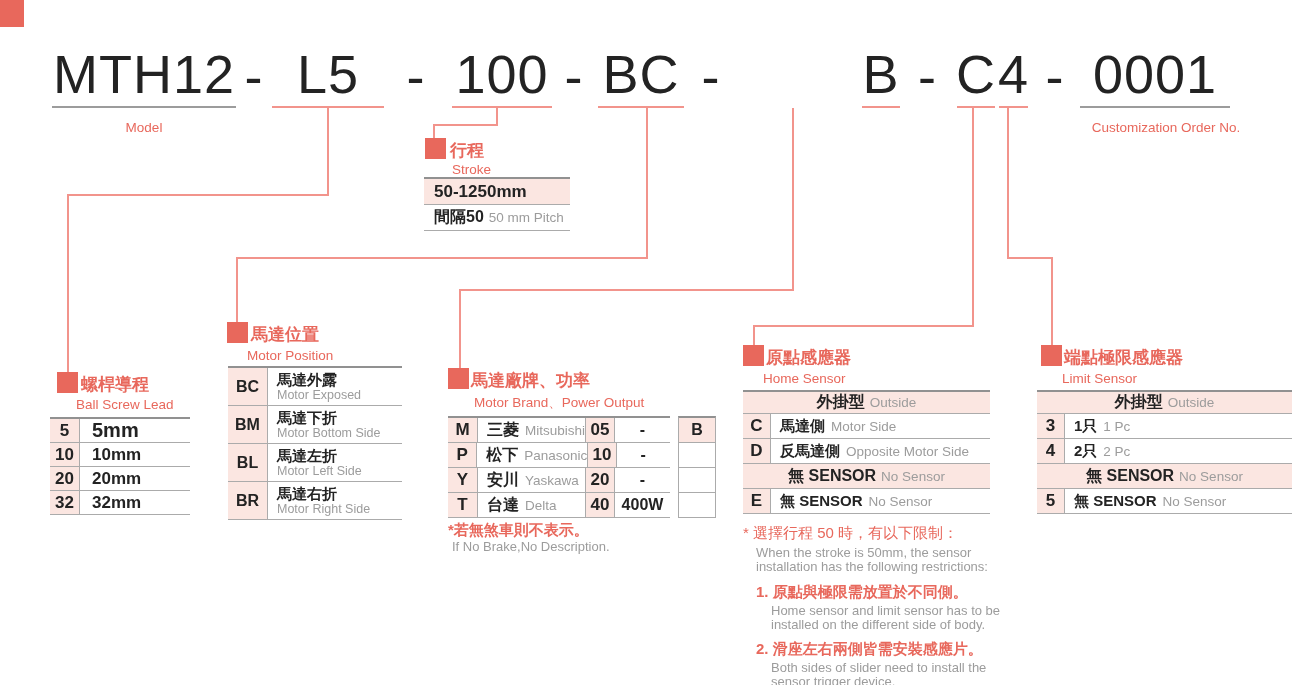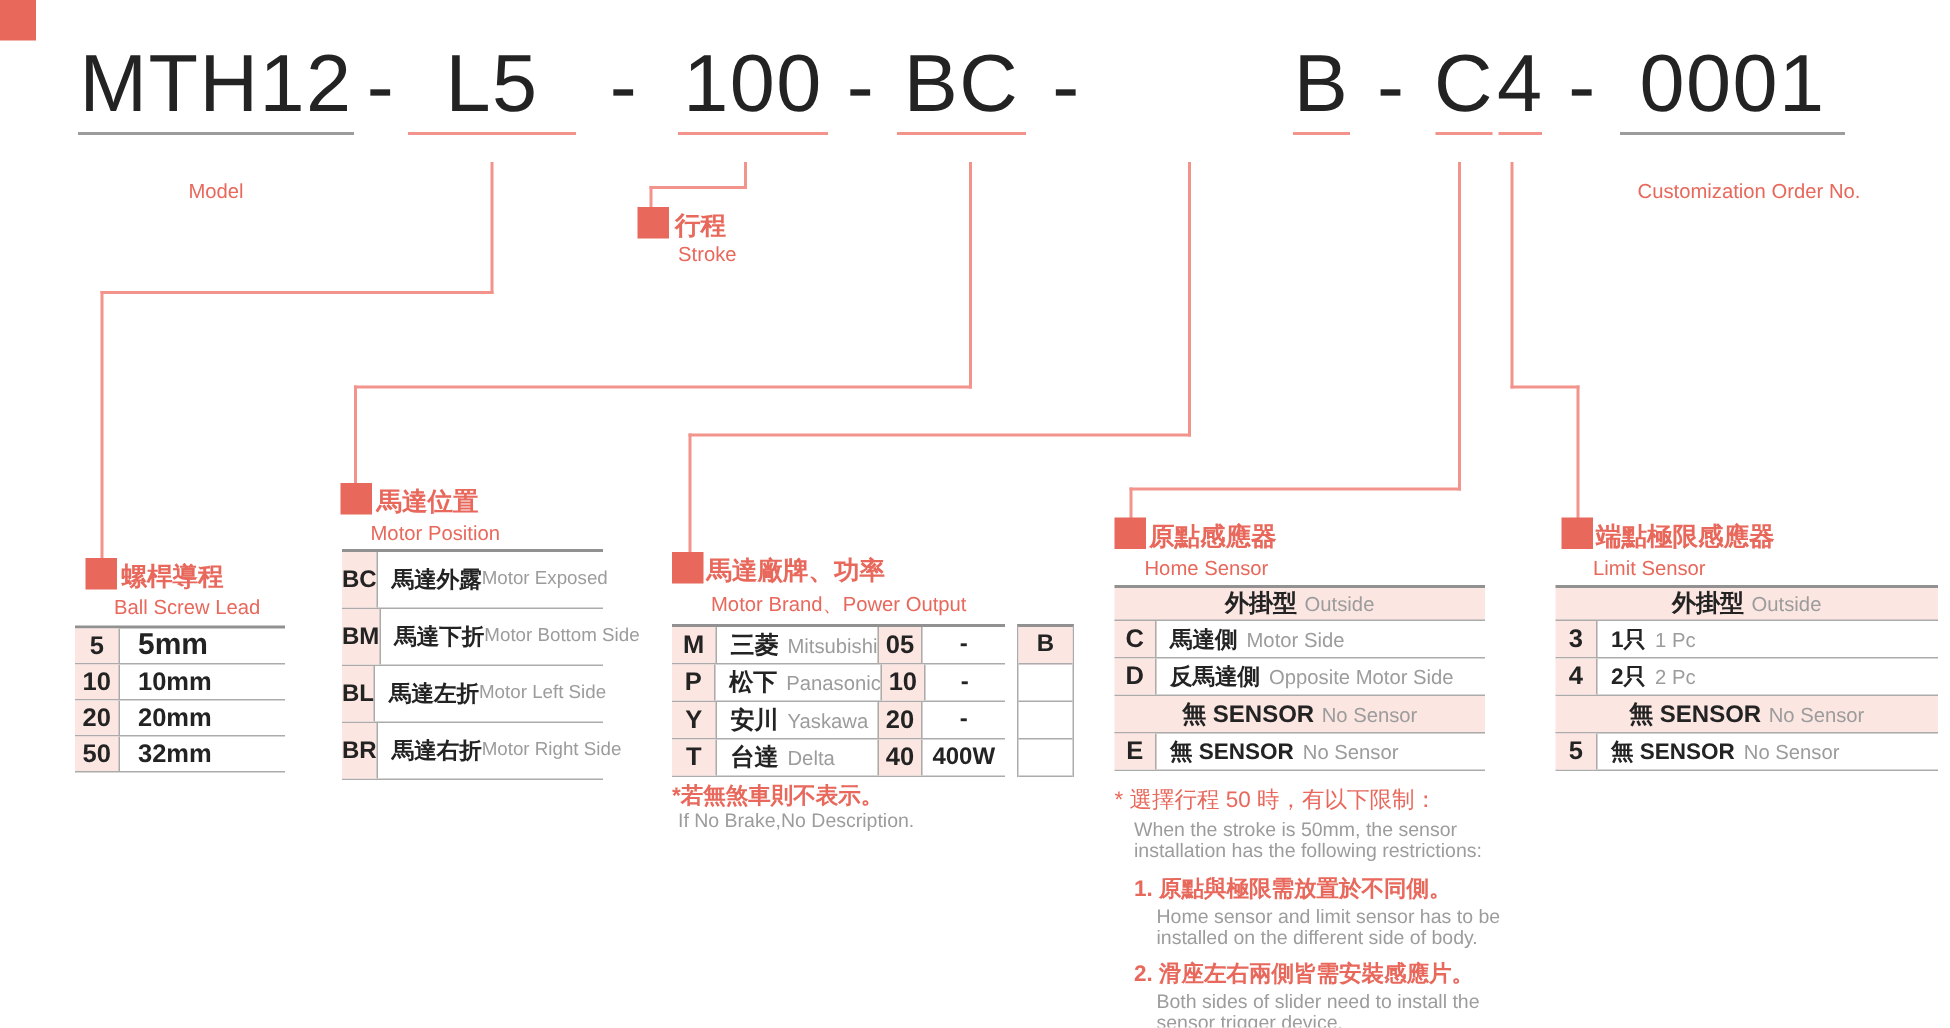--- a/index.html
+++ b/index.html
@@ -17,21 +17,21 @@
   #page{position:relative;width:1300px;height:685px;background:#fff;overflow:hidden;}
   .abs{position:absolute;}
 
   
   .hdr-sq{left:0;top:0;width:24px;height:27px;background:var(--accent);}
   .hdr-bar{left:28px;top:0;width:1272px;height:27px;background:var(--bar);display:flex;align-items:center;}
   .hdr-zh{color:#fff;font-weight:bold;font-size:17px;margin-left:10px;}
   .hdr-en{color:#fff;font-weight:bold;font-size:15px;margin-left:10px;}
 
   
-  .seg{position:absolute;top:26px;height:64px;display:flex;align-items:flex-end;justify-content:center;
+  .seg{position:absolute;top:44px;height:64px;display:flex;align-items:flex-end;justify-content:center;
        font-size:54px;color:var(--ink);line-height:1;padding-bottom:5px;letter-spacing:1px;}
   .u-red{border-bottom:2px solid var(--line);}
   .u-gray{border-bottom:2px solid var(--gray);}
 
   
   .vline{width:2px;background:var(--line);}
   .hline{height:2px;background:var(--line);}
   .sq{width:21px;height:21px;background:var(--accent);}
 
   .zh-title{color:var(--accent);font-weight:bold;font-size:17px;white-space:nowrap;}
@@ -39,21 +39,21 @@
   .center{text-align:center;}
 
   
   .tbl{position:absolute;border-top:2px solid var(--borderdark);background:#fff;}
   .trow{display:flex;border-bottom:1px solid var(--bordergray);align-items:center;}
   .code{background:var(--pink);font-weight:bold;color:var(--ink);display:flex;align-items:center;
         justify-content:center;align-self:stretch;border-right:1px solid var(--bordergray);font-size:17px;}
   .zh{font-weight:bold;color:var(--ink);white-space:nowrap;}
   .en{color:var(--gray);white-space:nowrap;}
   .desc{padding-left:9px;display:flex;align-items:baseline;gap:6px;}
-  .desc2{padding-left:9px;display:flex;flex-direction:row;justify-content:center;line-height:1.15;}
+  .desc2{padding-left:9px;display:flex;flex-direction:column;justify-content:center;line-height:1.15;}
   .hdr-row{background:var(--pink);justify-content:center;gap:5px;}
   .note-red{color:var(--accent);font-size:15px;white-space:nowrap;}
   .note-gray{color:var(--gray);font-size:13px;line-height:1.1;white-space:nowrap;}
 </style>
 </head>
 <body>
 
 <div id="page">
 
   <div class="abs hdr-sq"></div>
@@ -101,39 +101,48 @@
   <div class="abs hline" style="left:753px;top:325px;width:221px;"></div>
   <div class="abs vline" style="left:753px;top:325px;height:22px;"></div>
 
   <div class="abs vline" style="left:1007px;top:108px;height:151px;"></div>
   <div class="abs hline" style="left:1007px;top:257px;width:46px;"></div>
   <div class="abs vline" style="left:1051px;top:257px;height:90px;"></div>
 
   <div class="abs sq" style="left:425px;top:138px;"></div>
   <div class="abs zh-title" style="left:450px;top:139px;">行程</div>
   <div class="abs en-title" style="left:452px;top:162px;">Stroke</div>
+  <div class="tbl" style="left:424px;top:177px;width:146px;">
+    <div class="trow" style="height:26px;background:var(--pink);">
+      <span class="zh" style="padding-left:10px;font-size:17px;">50-1250mm</span>
+    </div>
+    <div class="trow" style="height:26px;">
+      <span class="zh" style="padding-left:10px;font-size:16px;">間隔50</span>
+      <span class="en" style="font-size:13.5px;margin-left:5px;">50 mm Pitch</span>
+    </div>
+  </div>
 
   <div class="abs sq" style="left:57px;top:372px;"></div>
   <div class="abs zh-title" style="left:81px;top:373px;">螺桿導程</div>
   <div class="abs en-title" style="left:76px;top:397px;">Ball Screw Lead</div>
   <div class="tbl" style="left:50px;top:417px;width:140px;">
     <div class="trow" style="height:24px;">
       <span class="code" style="width:30px;">5</span>
       <span class="zh" style="padding-left:12px;font-size:20px;">5mm</span>
     </div>
     <div class="trow" style="height:24px;">
       <span class="code" style="width:30px;">10</span>
       <span class="zh" style="padding-left:12px;font-size:17px;">10mm</span>
     </div>
     <div class="trow" style="height:24px;">
       <span class="code" style="width:30px;">20</span>
       <span class="zh" style="padding-left:12px;font-size:17px;">20mm</span>
     </div>
     <div class="trow" style="height:24px;">
-      <span class="code" style="width:30px;">50</span>
+      <span class="code" style="width:30px;">32</span>
       <span class="zh" style="padding-left:12px;font-size:17px;">32mm</span>
     </div>
   </div>
 
   <div class="abs sq" style="left:227px;top:322px;"></div>
   <div class="abs zh-title" style="left:251px;top:323px;">馬達位置</div>
   <div class="abs en-title" style="left:247px;top:348px;">Motor Position</div>
   <div class="tbl" style="left:228px;top:366px;width:174px;">
     <div class="trow" style="height:38px;">
       <span class="code" style="width:40px;font-size:16px;">BC</span>

